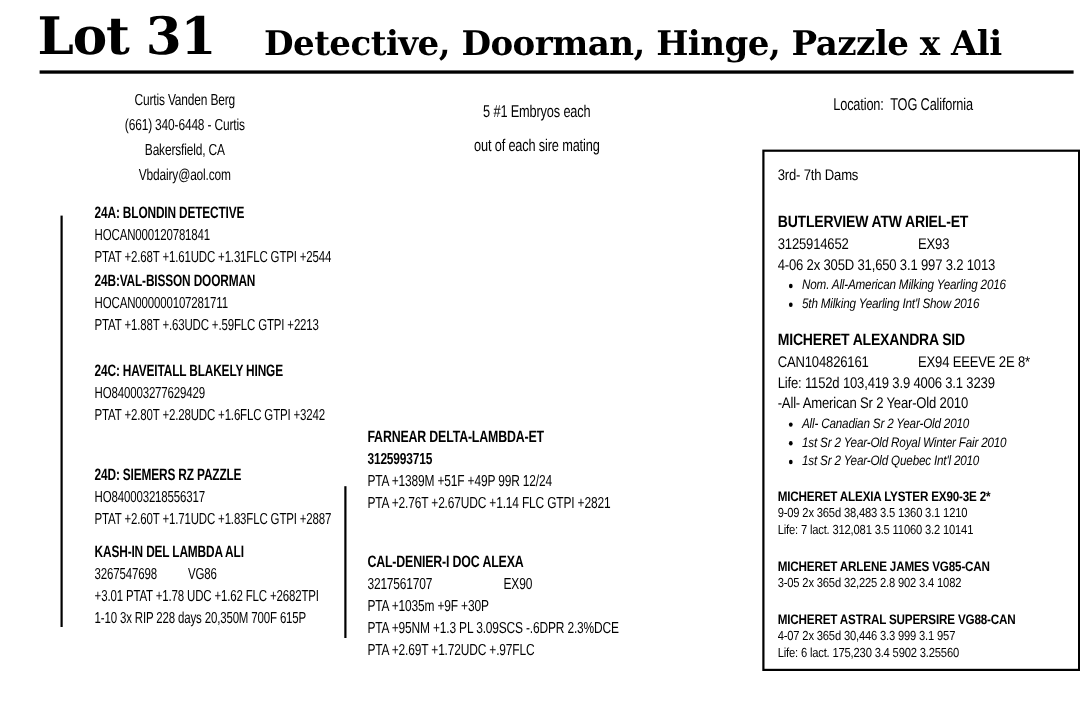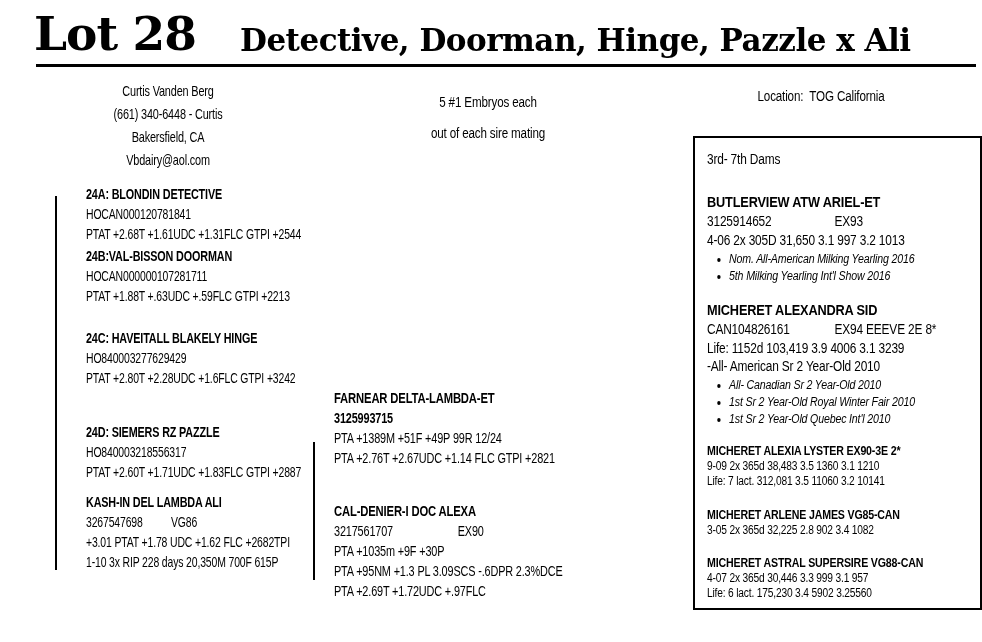--- a/index.html
+++ b/index.html
@@ -64,21 +64,21 @@
   .awards li{font-size:12.5px;line-height:17px;font-style:italic;white-space:nowrap;}
   .dam-sm{margin-top:15px;}
   .dam-sm .dam-name{font-size:12.5px;line-height:16px;}
   .dam-sm .dam-rec{font-size:12px;line-height:15px;}
 </style>
 </head>
 <body>
 
 <div class="page">
 
-  <div class="lot-number">Lot 28</div>
+  <div class="lot-number">Lot 31</div>
   <div class="lot-title">Detective, Doorman, Hinge, Pazzle x Ali</div>
   <div class="header-rule"></div>
 
   <div class="contact cond-c">
     <div>Curtis Vanden Berg</div>
     <div>(661) 340-6448 - Curtis</div>
     <div>Bakersfield, CA</div>
     <div>Vbdairy@aol.com</div>
   </div>
 

